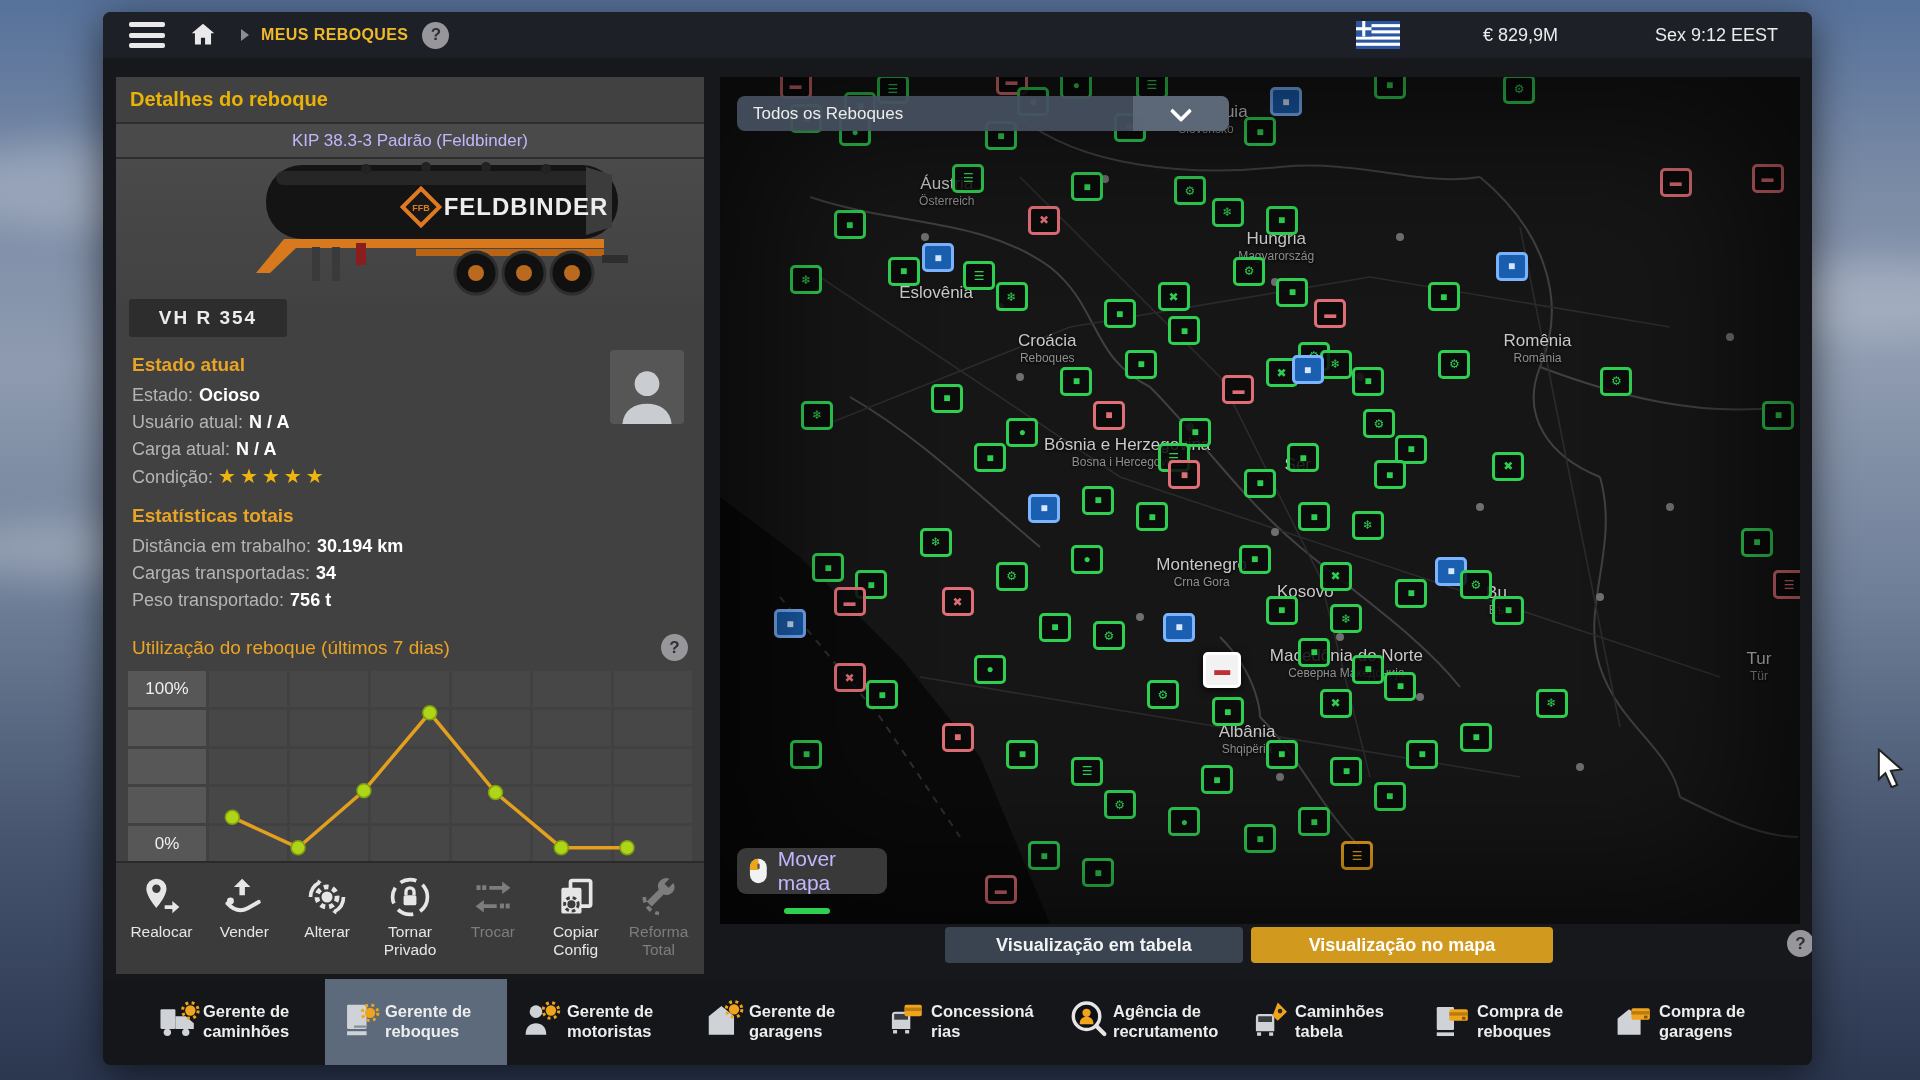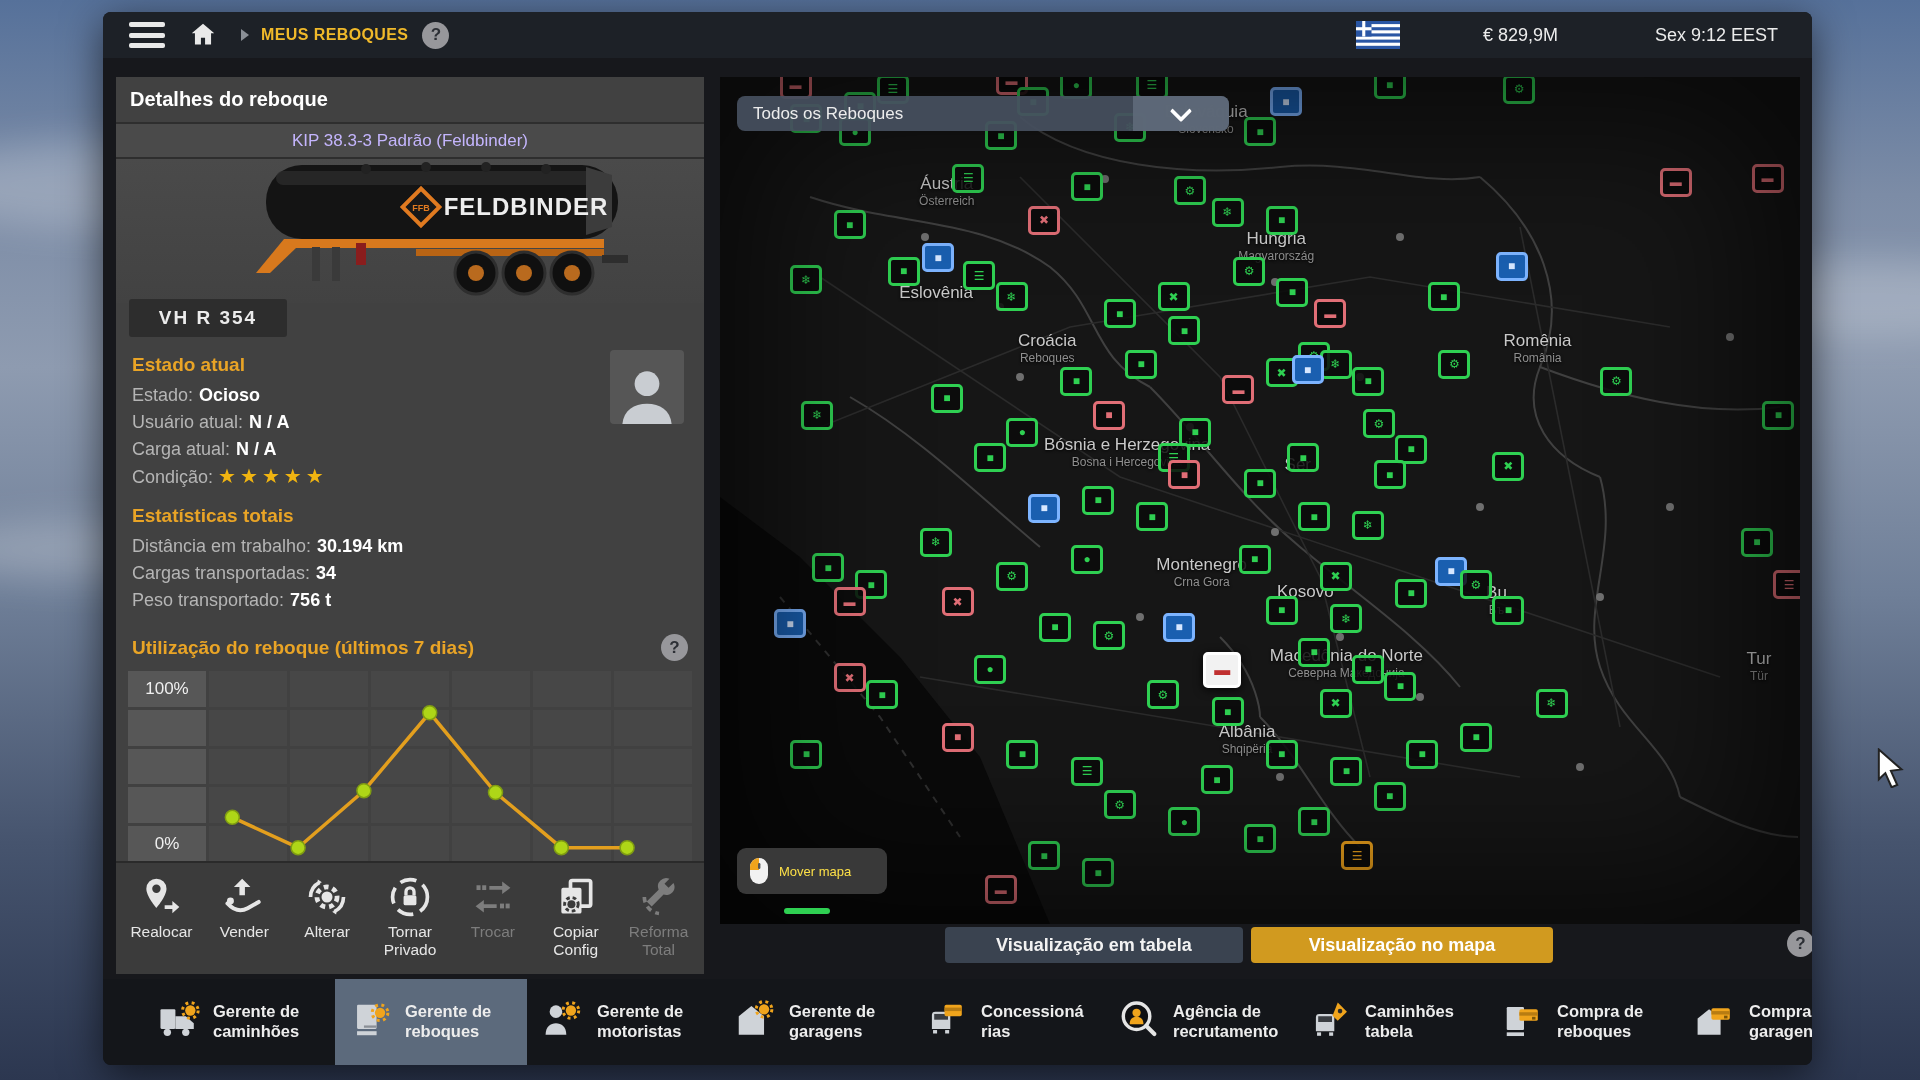--- a/index.html
+++ b/index.html
@@ -23,36 +23,36 @@
   .crumb{margin-left:12px;color:#f0b92a;font-weight:700;font-size:16px;letter-spacing:.4px;}
   .help-circle{width:27px;height:27px;border-radius:50%;background:#97979b;color:#2c2f35;font-weight:700;
     font-size:17px;display:flex;align-items:center;justify-content:center;margin-left:14px;}
   .flag{position:absolute;left:1253px;top:9px;width:44px;height:28px;}
   .money{position:absolute;left:1380px;top:13px;color:#ececec;font-size:18px;}
   .clock{position:absolute;left:1552px;top:13px;color:#ececec;font-size:18px;}
 
   
   .left-panel{position:absolute;left:13px;top:65px;width:588px;height:897px;background:#414141;display:flex;flex-direction:column;}
   .panel-header{height:50px;display:flex;align-items:center;padding:0 14px;border-bottom:2px solid #2e2e2e;}
-  .panel-header span{color:#ffffff;font-size:20px;font-weight:700;}
+  .panel-header span{color:#eab308;font-size:20px;font-weight:700;}
   .name-row{height:36px;background:#4a4a4a;border-bottom:2px solid #2e2e2e;display:flex;align-items:center;justify-content:center;
     color:#c4b5fd;font-size:17px;}
   .trailer-img{height:144px;background:linear-gradient(180deg,#4a4a4a,#424242);position:relative;}
   .plate-row{height:40px;position:relative;}
   .plate{position:absolute;left:13px;top:-4px;width:158px;height:38px;background:#2d2d2d;border-radius:3px;
     display:flex;align-items:center;justify-content:center;color:#ececec;font-weight:700;font-size:19px;letter-spacing:2px;}
   .sect{padding:14px 16px 0 16px;position:relative;}
   .sect h3{margin:0 0 6px 0;color:#e9a426;font-size:19px;font-weight:700;}
   .kv{color:#b5b5b5;font-size:18px;line-height:27px;}
   .kv b{color:#fff;font-weight:700;margin-left:6px;}
   .stars{color:#f0b411;font-size:20px;letter-spacing:4px;}
   .avatar{position:absolute;right:20px;top:10px;width:74px;height:74px;background:#565656;border-radius:4px;display:flex;align-items:flex-end;justify-content:center;overflow:hidden;}
   .chart-sect{padding:20px 12px 0 12px;}
   .chart-title-row{display:flex;align-items:center;justify-content:space-between;margin:0 4px 10px 4px;}
-  .chart-title-row h3{margin:0;color:#e9a426;font-size:19px;font-weight:700;}
+  .chart-title-row h3{margin:0;color:#e9a426;font-size:19px;font-weight:400;}
   .chart-wrap{position:relative;width:564px;height:190px;margin:0 auto;}
   .chart-grid{position:absolute;inset:0;display:grid;grid-template-columns:repeat(7,1fr);grid-template-rows:repeat(5,1fr);gap:3px;}
   .cell{background:#474747;display:flex;align-items:center;justify-content:center;color:#efefef;font-size:17px;}
   .cell.c0{background:#575757;}
   .chart-svg{position:absolute;inset:0;pointer-events:none;}
   .actions{margin-top:auto;height:118px;background:#3b3b3b;border-top:2px solid #2a2a2a;display:flex;align-items:stretch;padding:8px 4px 6px 4px;}
   .action{flex:1;display:flex;flex-direction:column;align-items:center;color:#e6e6e6;cursor:pointer;}
   .action svg{width:44px;height:44px;margin:4px 0 4px 0;}
   .action .alabel{font-size:15.5px;text-align:center;line-height:1.15;}
   .action.disabled{color:#7d7d7d;cursor:default;}
@@ -70,33 +70,33 @@
   .m-b{border-color:#7db4ff;color:#d7e7ff;background:#1a5fb0;}
   .m-o{border-color:#f0a41c;color:#f0a41c;}
   .m-w{width:38px;height:36px;margin:-18px 0 0 -19px;background:#f2f2f2;border-color:#ffffff;color:#c03030;font-size:16px;z-index:5;box-shadow:0 2px 10px rgba(0,0,0,.8);}
   .map-filter{position:absolute;left:17px;top:19px;width:492px;height:35px;background:rgba(70,80,95,.92);border-radius:8px;
     display:flex;align-items:center;cursor:pointer;}
   .map-filter .flabel{flex:1;padding-left:16px;color:#ececec;font-size:17px;}
   .map-filter .chev-box{width:96px;height:35px;border-radius:0 8px 8px 0;background:rgba(95,106,122,.9);display:flex;align-items:center;justify-content:center;}
   .chev-down{width:16px;height:16px;border-right:4px solid #fff;border-bottom:4px solid #fff;transform:rotate(45deg) translate(-2px,-2px);border-radius:2px;}
   .move-map{position:absolute;left:17px;top:771px;width:150px;height:46px;background:rgba(62,62,62,.92);border-radius:9px;
     display:flex;align-items:center;padding-left:12px;cursor:pointer;}
-  .move-map span{color:#fde047;font-size:13px;margin-left:10px;}
+  .move-map span{color:#c4b5fd;font-size:21px;margin-left:10px;}
   .green-road{position:absolute;left:64px;top:831px;width:46px;height:6px;background:#2fd052;border-radius:3px;}
 
   .map-buttons{position:absolute;left:0;top:915px;width:1379px;height:38px;}
   .btn-table{position:absolute;left:842px;width:298px;height:36px;background:#3a4350;border-radius:4px;border:none;
     color:#f2f2f2;font-weight:700;font-size:18px;font-family:inherit;cursor:pointer;}
   .btn-map{position:absolute;left:1148px;width:302px;height:36px;background:#d19a1f;border-radius:4px;border:none;
     color:#fff;font-weight:700;font-size:18px;font-family:inherit;cursor:pointer;}
   .help-br{position:absolute;left:1670px;top:3px;}
 
   
   .bottombar{position:absolute;left:0;bottom:0;width:1709px;height:86px;background:#14161a;display:flex;align-items:stretch;padding:0 10px 0 40px;}
-  .nav-item{display:flex;align-items:center;gap:10px;padding:0 14px;cursor:pointer;}
+  .nav-item{display:flex;align-items:center;padding:0 14px;cursor:pointer;}
   .nav-item.active{background:#5c6a7c;}
   .nav-item svg{width:46px;height:46px;flex:none;}
   .nav-item .nlabel{width:108px;color:#ededed;font-weight:700;font-size:16.5px;line-height:1.2;overflow-wrap:anywhere;}
 
   .cursor-arrow{position:absolute;left:1876px;top:748px;z-index:99;}
 </style>
 </head>
 <body>
 
 <svg width="0" height="0" style="position:absolute">

